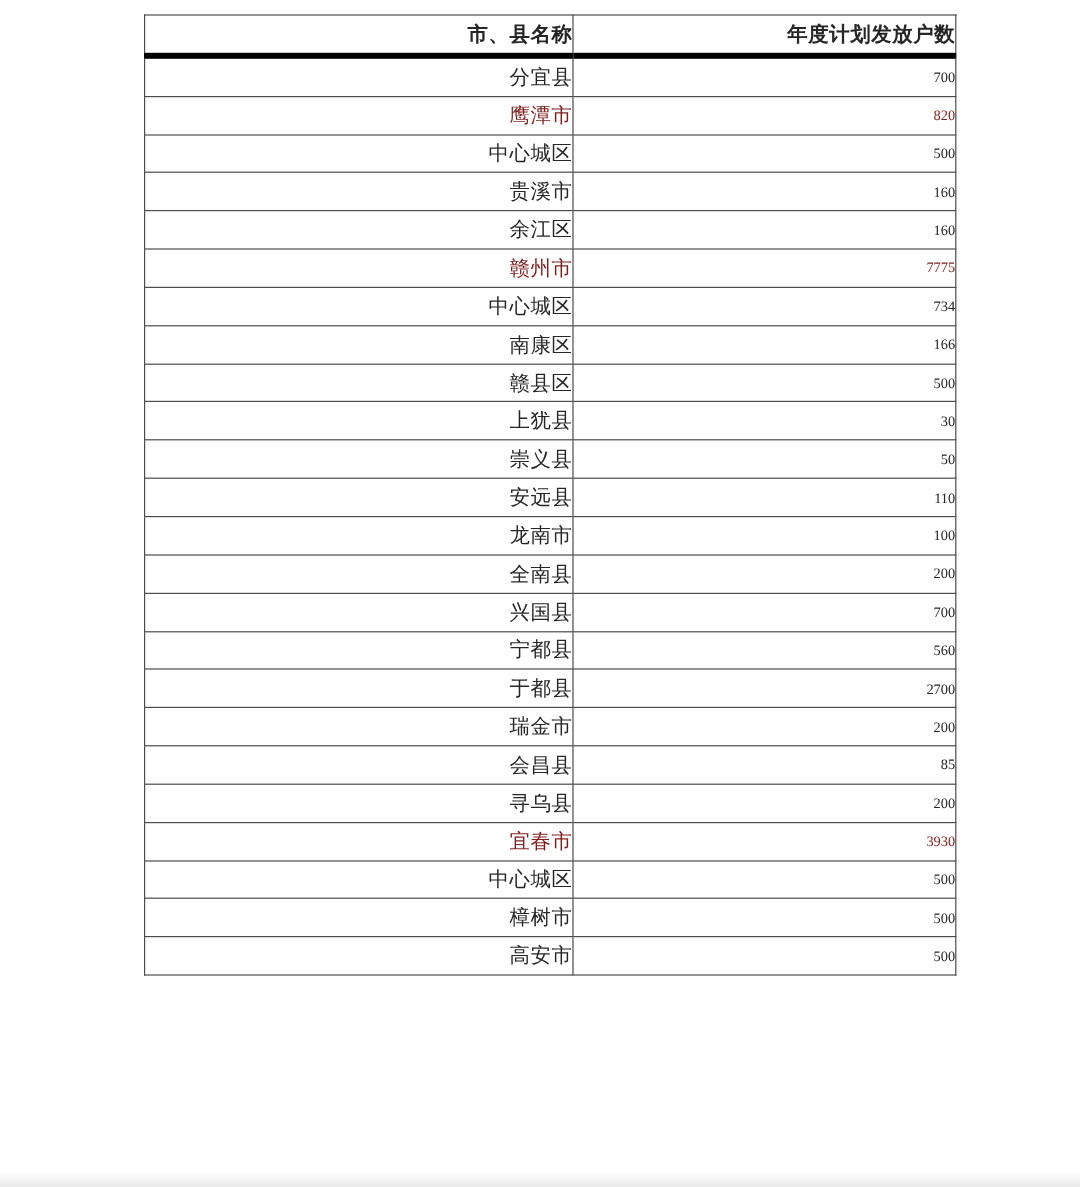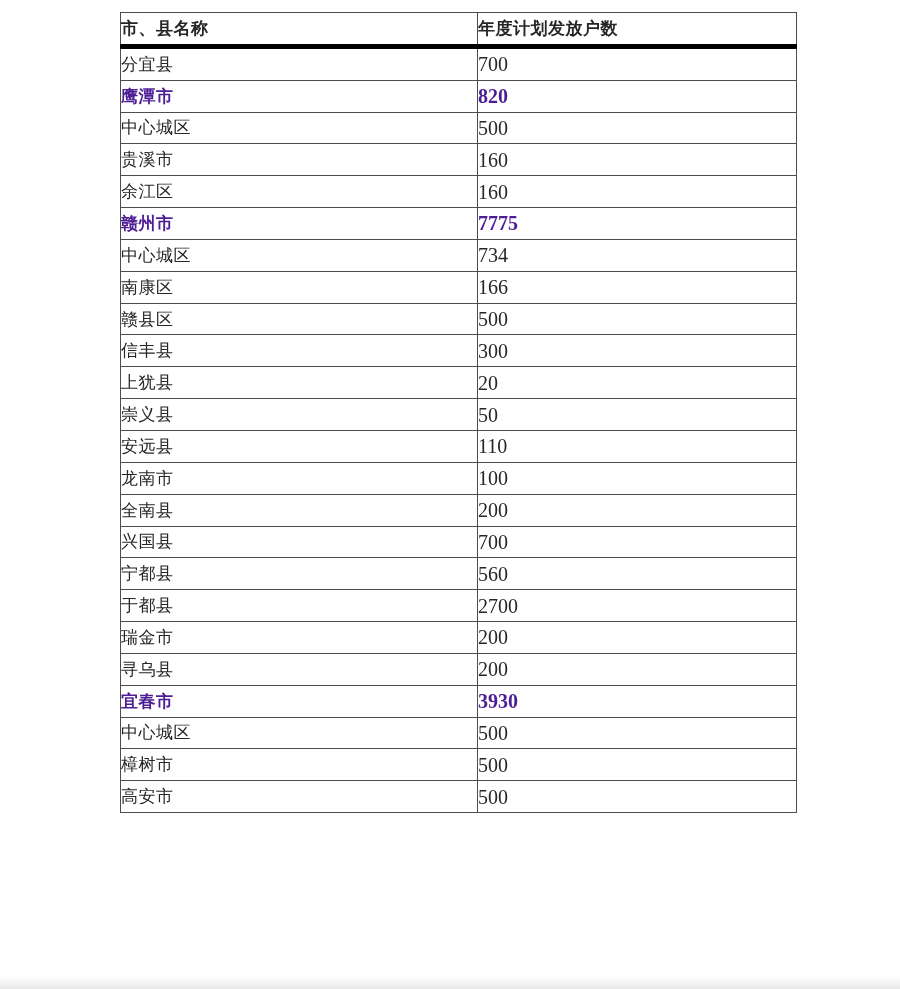--- a/index.html
+++ b/index.html
@@ -23,44 +23,44 @@
     border-collapse: collapse;
     table-layout: fixed;
   }
   .plan-table col.c-name  { width: 357px; }
   .plan-table col.c-count { width: 319px; }
   .plan-table th,
   .plan-table td {
     border: 1px solid #4d4d4d;
     height: 30.85px;
     padding: 0;
-    text-align: left;
+    text-align: right;
     vertical-align: middle;
     font-size: 17px;
     font-weight: normal;
     line-height: 1;
     letter-spacing: 0.5px;
     overflow: hidden;
     white-space: nowrap;
   }
   .plan-table td.num {
-    font-size: 20px;
+    font-size: 12px;
     letter-spacing: 0;
   }
   
   .plan-table thead th {
     font-weight: bold;
     border-bottom: 1px solid #c9c9c9;
   }
   .plan-table tbody tr:first-child td {
     border-top: 5px solid #000000;
   }
   .plan-table tr.emphasis td {
-    font-weight: bold;
-    color: #4c1d95;
+    font-weight: normal;
+    color: #7f1d1d;
   }
   .page-bottom-edge {
     position: absolute;
     left: 0;
     right: 0;
     bottom: 0;
     height: 12px;
     background: linear-gradient(to bottom, #fdfdfd, #e9e9e9);
   }
 </style>
@@ -117,29 +117,25 @@
   <tr>
     <td>南康区</td>
     <td class="num">166</td>
   </tr>
 
   <tr>
     <td>赣县区</td>
     <td class="num">500</td>
   </tr>
 
-  <tr>
-    <td>信丰县</td>
-    <td class="num">300</td>
-  </tr>
 
 
   <tr>
     <td>上犹县</td>
-    <td class="num">20</td>
+    <td class="num">30</td>
   </tr>
 
   <tr>
     <td>崇义县</td>
     <td class="num">50</td>
   </tr>
 
   <tr>
     <td>安远县</td>
     <td class="num">110</td>
@@ -169,20 +165,24 @@
   <tr>
     <td>于都县</td>
     <td class="num">2700</td>
   </tr>
 
   <tr>
     <td>瑞金市</td>
     <td class="num">200</td>
   </tr>
 
+  <tr>
+    <td>会昌县</td>
+    <td class="num">85</td>
+  </tr>
 
   <tr>
     <td>寻乌县</td>
     <td class="num">200</td>
   </tr>
 
 
   <tr class="emphasis">
     <td>宜春市</td>
     <td class="num">3930</td>

